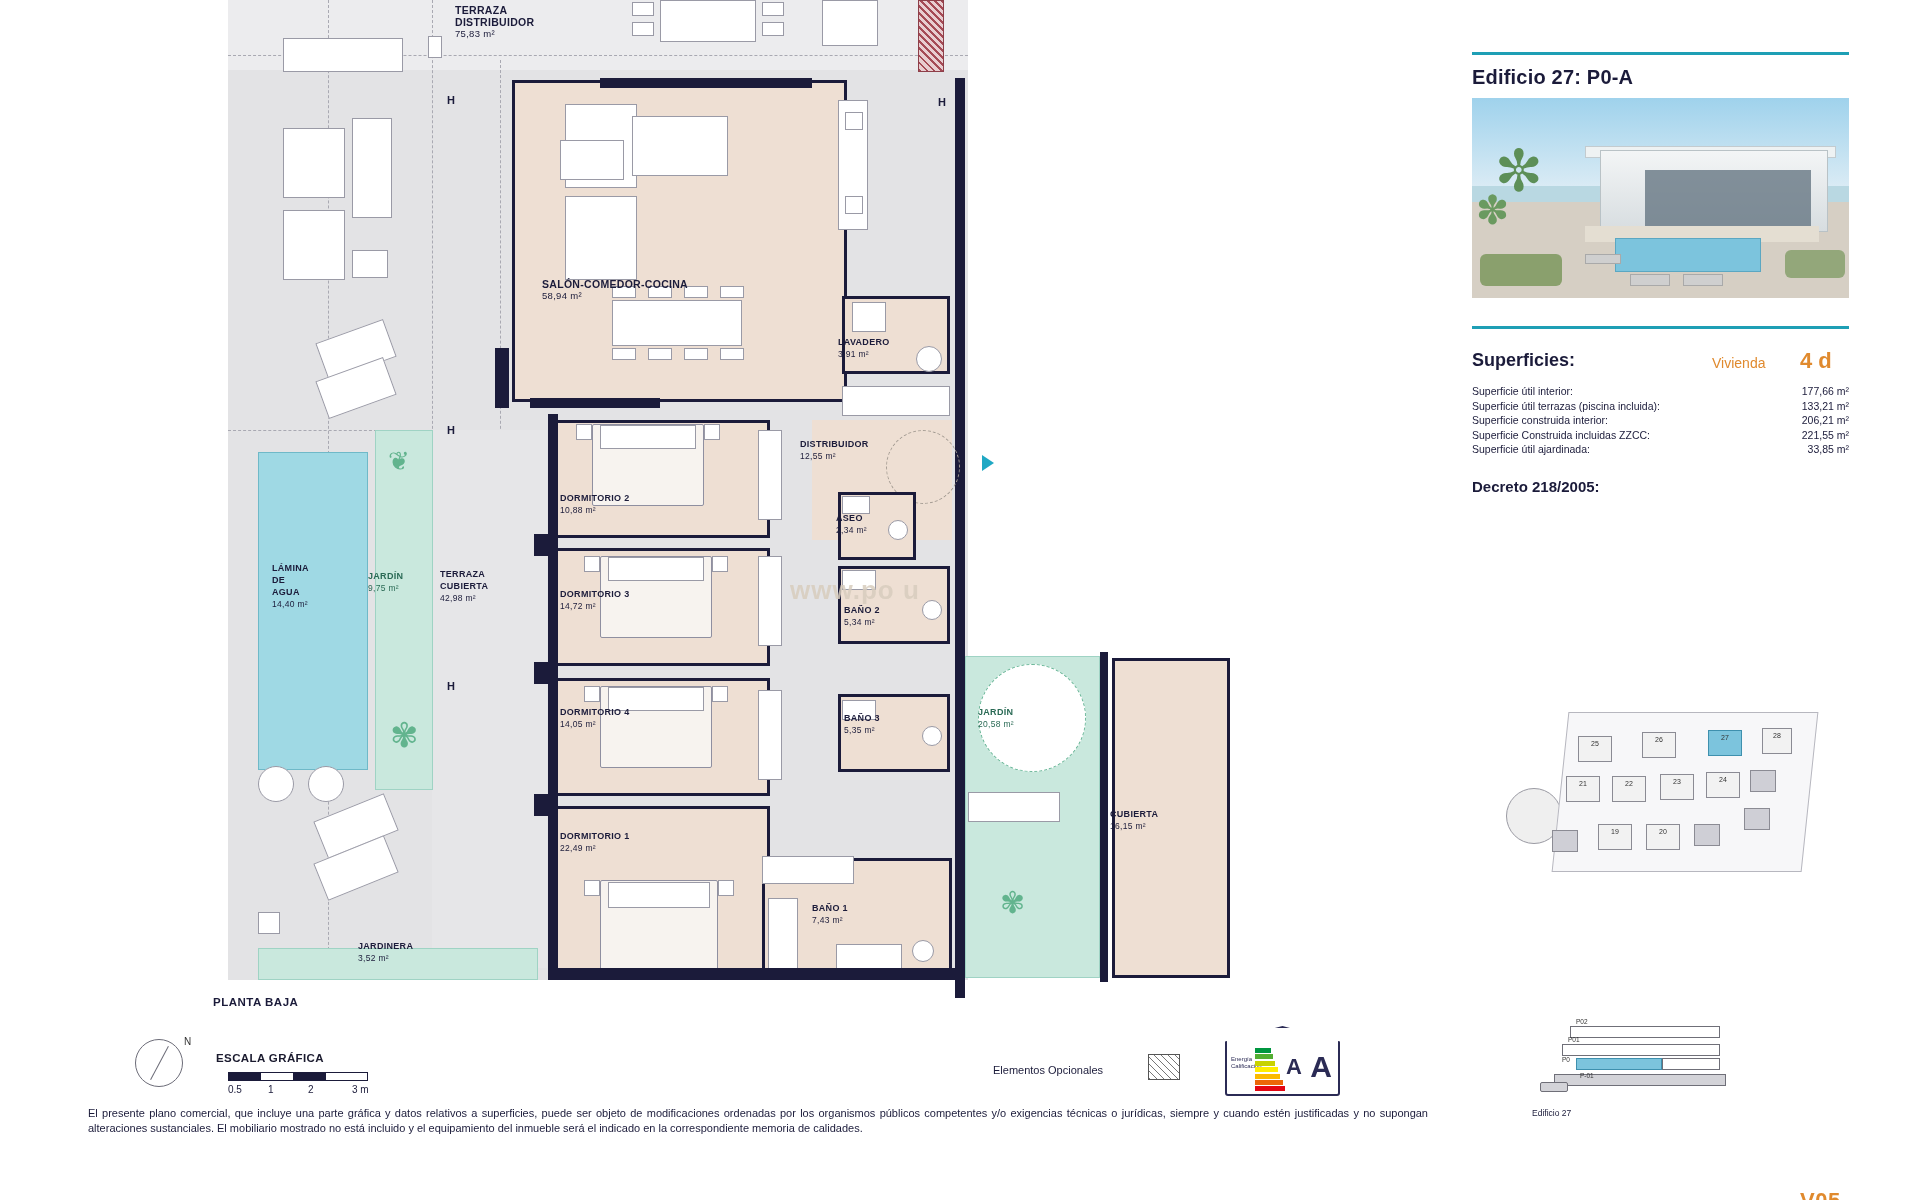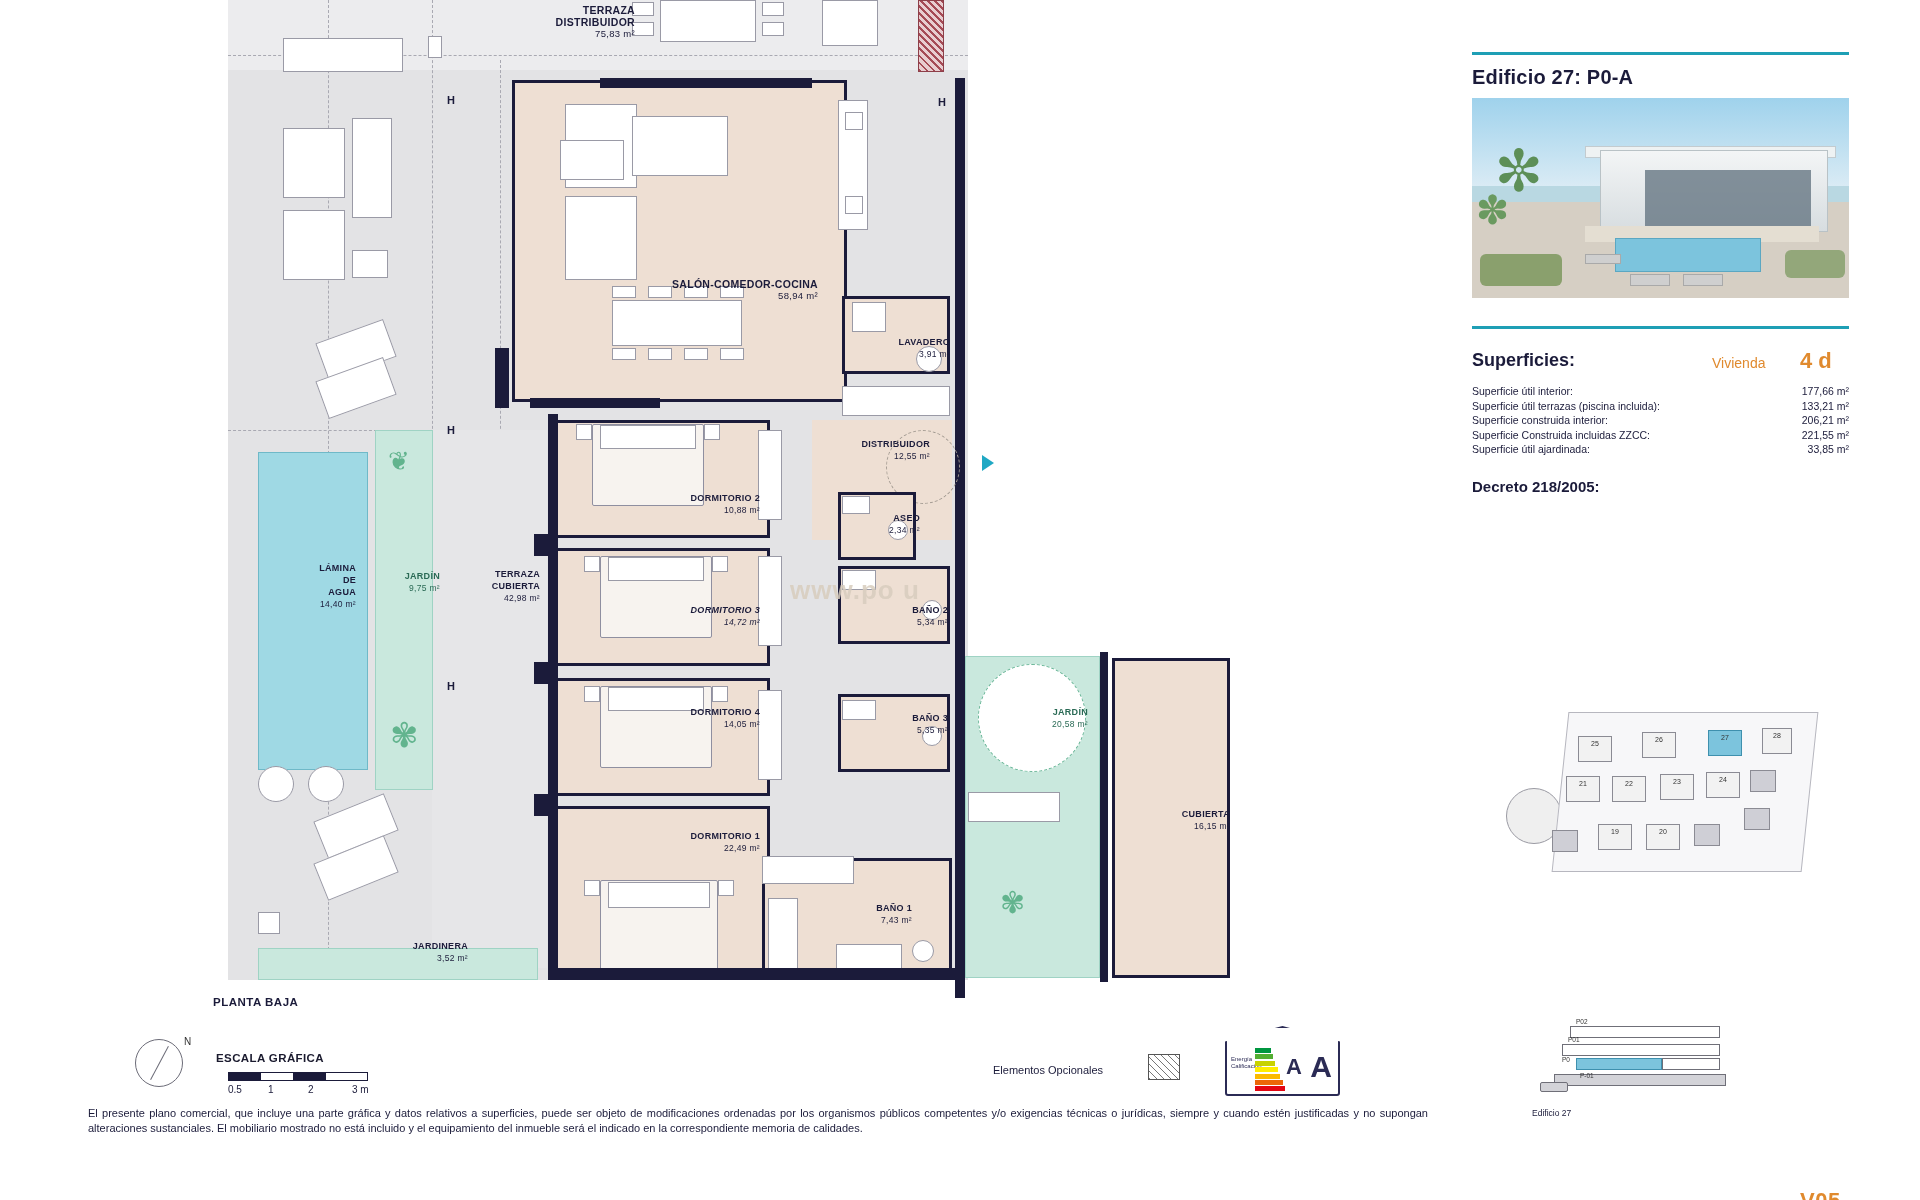--- a/index.html
+++ b/index.html
@@ -57,21 +57,21 @@
     border: 3px solid #1b1b3a;
     box-sizing: border-box;
   }
   .room.nb { border: none; }
   .wall {
     position: absolute;
     background: #1b1b3a;
   }
   .label {
     position: absolute;
-    text-align: right;
+    text-align: left;
     font-size: 10.5px;
     line-height: 12px;
     letter-spacing: .3px;
     color: #1b1b3a;
     font-weight: bold;
     white-space: nowrap;
   }
   .label .area {
     font-weight: normal;
     font-size: 9.5px;
@@ -540,21 +540,21 @@
       <span>ASEO</span>
       <span class="area">2,34 m²</span>
     </div>
 
     <div class="room" style="left:550px; top:548px; width:220px; height:118px;"></div>
     <div class="bed" style="left:600px; top:556px; width:112px; height:82px;"></div>
     <div class="furn" style="left:608px; top:557px; width:96px; height:24px;"></div>
     <div class="furn" style="left:584px; top:556px; width:16px; height:16px;"></div>
     <div class="furn" style="left:712px; top:556px; width:16px; height:16px;"></div>
     <div class="furn" style="left:758px; top:556px; width:24px; height:90px;"></div>
-    <div class="label sm" style="left:560px; top:604px; width:200px;font-style:italic;">
+    <div class="label sm" style="left:560px; top:588px; width:200px;">
       <span>DORMITORIO 3</span>
       <span class="area">14,72 m²</span>
     </div>
 
     <div class="room" style="left:838px; top:566px; width:112px; height:78px;"></div>
     <div class="furn" style="left:842px; top:570px; width:34px; height:20px;"></div>
     <div class="circle" style="left:922px; top:600px; width:20px; height:20px;"></div>
     <div class="label sm" style="left:844px; top:604px; width:104px;">
       <span>BAÑO 2</span>
       <span class="area">5,34 m²</span>

